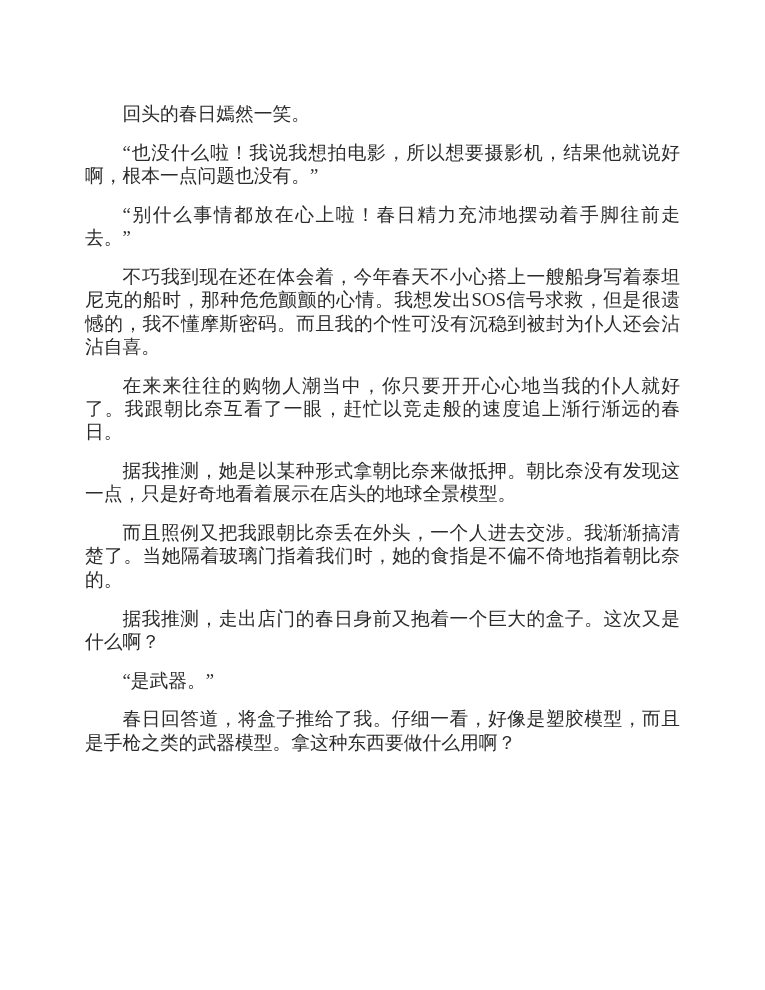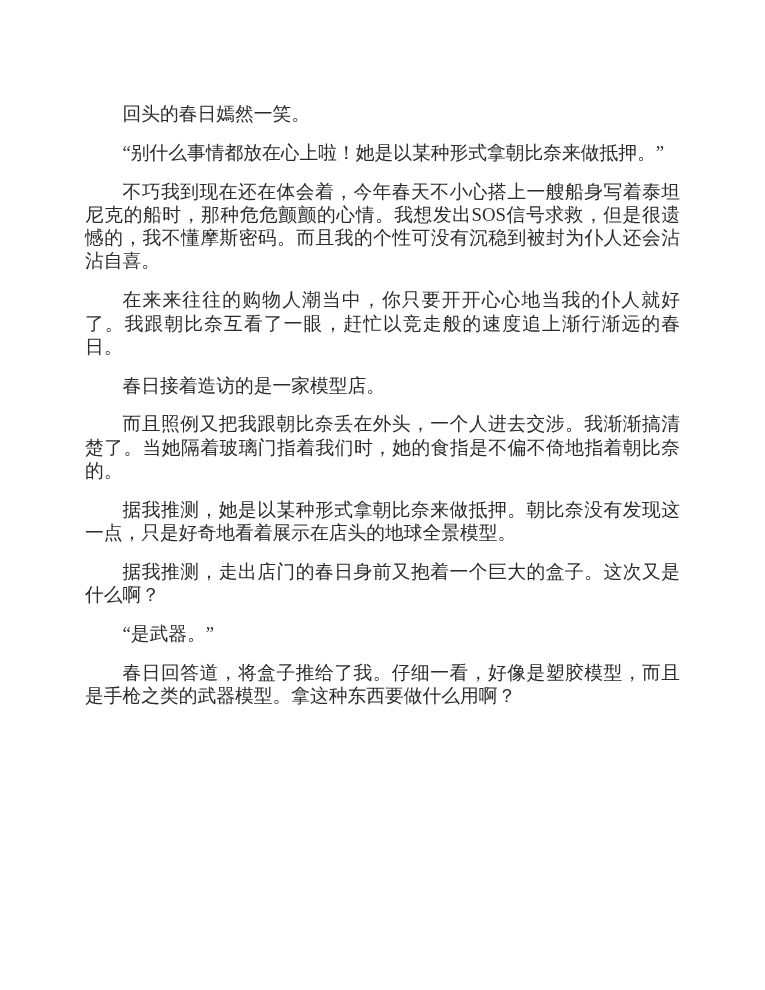--- a/index.html
+++ b/index.html
@@ -31,23 +31,23 @@
     word-break: break-all;
   }
   .para:last-child { margin-bottom: 8px; }
 </style>
 </head>
 <body>
 
 <div class="page" style="background-color: rgb(255, 255, 255);">
   <div class="text-body" style="color: rgb(43, 43, 43);">
       <p class="para">回头的春日嫣然一笑。</p>
-      <p class="para">“别什么事情都放在心上啦！她是以某种形式拿朝比奈来做抵押。”</p>
+      <p class="para">“也没什么啦！我说我想拍电影，所以想要摄影机，结果他就说好啊，根本一点问题也没有。”</p>
+      <p class="para">“别什么事情都放在心上啦！春日精力充沛地摆动着手脚往前走去。”</p>
       <p class="para">不巧我到现在还在体会着，今年春天不小心搭上一艘船身写着泰坦尼克的船时，那种危危颤颤的心情。我想发出SOS信号求救，但是很遗憾的，我不懂摩斯密码。而且我的个性可没有沉稳到被封为仆人还会沾沾自喜。</p>
       <p class="para">在来来往往的购物人潮当中，你只要开开心心地当我的仆人就好了。我跟朝比奈互看了一眼，赶忙以竞走般的速度追上渐行渐远的春日。</p>
-      <p class="para">春日接着造访的是一家模型店。</p>
+      <p class="para">据我推测，她是以某种形式拿朝比奈来做抵押。朝比奈没有发现这一点，只是好奇地看着展示在店头的地球全景模型。</p>
       <p class="para">而且照例又把我跟朝比奈丢在外头，一个人进去交涉。我渐渐搞清楚了。当她隔着玻璃门指着我们时，她的食指是不偏不倚地指着朝比奈的。</p>
-      <p class="para">据我推测，她是以某种形式拿朝比奈来做抵押。朝比奈没有发现这一点，只是好奇地看着展示在店头的地球全景模型。</p>
       <p class="para">据我推测，走出店门的春日身前又抱着一个巨大的盒子。这次又是什么啊？</p>
       <p class="para">“是武器。”</p>
       <p class="para">春日回答道，将盒子推给了我。仔细一看，好像是塑胶模型，而且是手枪之类的武器模型。拿这种东西要做什么用啊？</p>
     </div>
 </div>
 
 </body></html>

